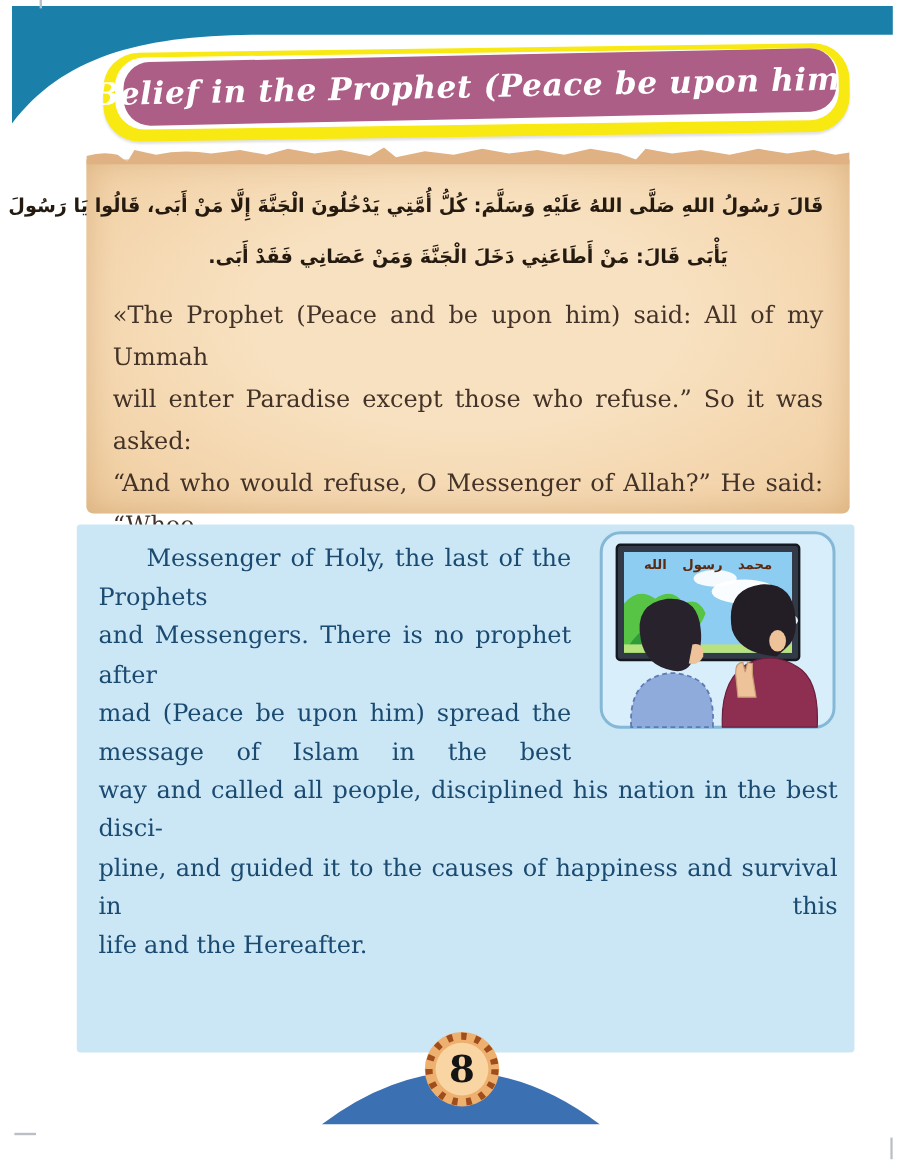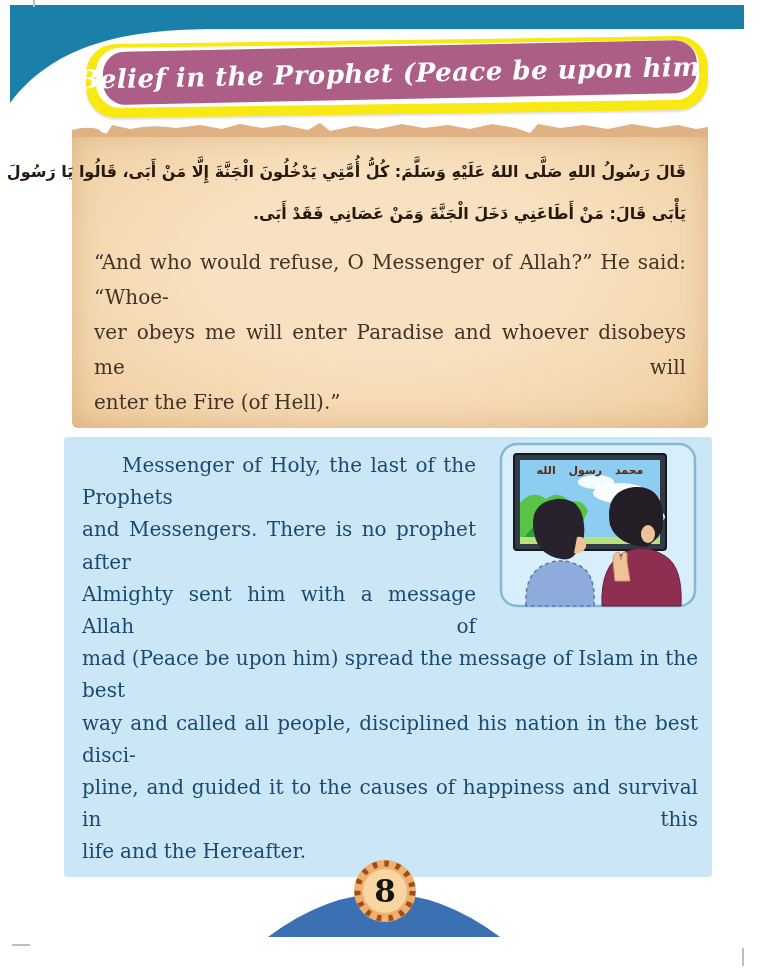--- a/index.html
+++ b/index.html
@@ -32,21 +32,21 @@
 
   
   .parchment{position:absolute;left:72px;top:133px;width:636px;height:295px;
       background:radial-gradient(ellipse at 50% 45%, #f8e1c0 40%, #f3d4ab 78%, #ecc899 100%);
       border-radius:0 0 6px 6px;box-sizing:border-box;padding:18px 22px 0 22px;
       box-shadow:inset 0 0 26px rgba(190,140,85,.40);}
   .torn{position:absolute;left:0;top:-12px;width:636px;height:16px;}
   .arabic{direction:rtl;color:#241a10;font-family:"DejaVu Sans", sans-serif;
       font-size:16px;line-height:42px;font-weight:bold;}
   .ar-line{white-space:nowrap;text-align:right;}
-  .arabic .ar-line:last-child{}
+  .arabic .ar-line:last-child{text-align:center;}
   .hadith-en{margin-top:10px;color:#433227;font-size:20px;line-height:35px;}
 
   .jline{text-align:justify;text-align-last:justify;word-spacing:-0.3px;}
   .jline:last-child{text-align-last:left;}
 
   
   .bluebox{position:absolute;left:64px;top:437px;width:648px;height:440px;
       background:#cbe7f6;border-radius:3px;box-sizing:border-box;
       padding:12px 14px 0 18px;color:#1a4a70;font-size:20px;line-height:32.2px;}
   .imgfloat{float:right;width:212px;height:162px;margin:0 0 4px 10px;}
@@ -88,20 +88,22 @@
 
   <div class="parchment">
     <svg class="torn" viewBox="0 0 636 16" preserveAspectRatio="none">
       <path fill="#dfb183" d="M0,16 L0,9 Q14,5 26,8 L34,14 L40,4 L58,8 Q80,3 104,7 L128,4 L150,8 L168,3 L190,7 L212,4 L236,9 L248,2 L258,10 L282,5 L306,8 L330,3 L352,7 L376,4 L398,8 L420,3 L444,7 L458,12 L466,3 L488,7 L512,4 L536,8 L560,3 L584,7 L606,4 L624,8 L636,6 L636,16 Z"></path>
     </svg>
     <div class="arabic" dir="rtl">
         <div class="ar-line">قَالَ رَسُولُ اللهِ صَلَّى اللهُ عَلَيْهِ وَسَلَّمَ: كُلُّ أُمَّتِي يَدْخُلُونَ الْجَنَّةَ إِلَّا مَنْ أَبَى، قَالُوا يَا رَسُولَ اللهِ وَمَنْ</div>
         <div class="ar-line">يَأْبَى قَالَ: مَنْ أَطَاعَنِي دَخَلَ الْجَنَّةَ وَمَنْ عَصَانِي فَقَدْ أَبَى.</div>
       </div>
     <div class="hadith-en">
+        <div class="jline">«The Prophet (Peace and be upon him) said: All of my Ummah</div>
+        <div class="jline">will enter Paradise except those who refuse.”  So it was asked:</div>
         <div class="jline">“And who would refuse, O Messenger of Allah?” He said: “Whoe-</div>
         <div class="jline">ver obeys me will enter Paradise and whoever disobeys me will</div>
         <div class="jline">enter the Fire (of Hell).”</div>
       </div>
   </div>
 
   <div class="bluebox">
     <div class="imgfloat">
       <svg width="200" height="168" viewBox="0 0 200 168">
         <rect x="3" y="3" width="194" height="162" rx="16" fill="#d9eefb" stroke="#85b8d6" stroke-width="2.5"></rect>
@@ -119,21 +121,20 @@
         <path d="M28,165 Q26,132 48,123 Q64,116 82,125 Q98,133 96,165 Z" fill="#8fabdc" stroke="#5e7ab2" stroke-width="1.5" stroke-dasharray="4 3"></path>
         <path d="M112,84 Q106,50 136,46 Q163,44 165,74 Q167,92 156,100 L149,106 Q119,104 112,84 Z" fill="#231e26"></path>
         <ellipse cx="150" cy="93" rx="7" ry="9" fill="#eec39a"></ellipse>
         <path d="M104,165 Q102,124 127,111 Q147,102 167,115 Q185,126 183,165 Z" fill="#8e2f52" stroke="#6b1f3c" stroke-width="1"></path>
         <path d="M117,140 L115,120 Q115,111 121,111 L123,119 L125,111 L129,112 L129,121 L132,140 Z" fill="#eec39a" stroke="#c89a72" stroke-width="1"></path>
       </svg>
     </div>
     <div class="para p1">
         <div class="jline">Messenger of Holy, the last of the Prophets</div>
         <div class="jline">and Messengers. There is no prophet after</div>
-        <div class="jline">Almighty sent him with a message Allah of</div>
         <div class="jline">mad (Peace be upon him) spread the message of Islam in the best</div>
         <div class="jline">way and called all people, disciplined his nation in the best disci-</div>
         <div class="jline">pline, and guided it to the causes of happiness and survival in this</div>
         <div class="jline">life and the Hereafter.</div>
       </div>
 
   </div>
 
   <svg class="dome" viewBox="0 0 236 47">
     <path d="M2,47 Q118,-40 234,47 Z" fill="#3b70b2"></path>

